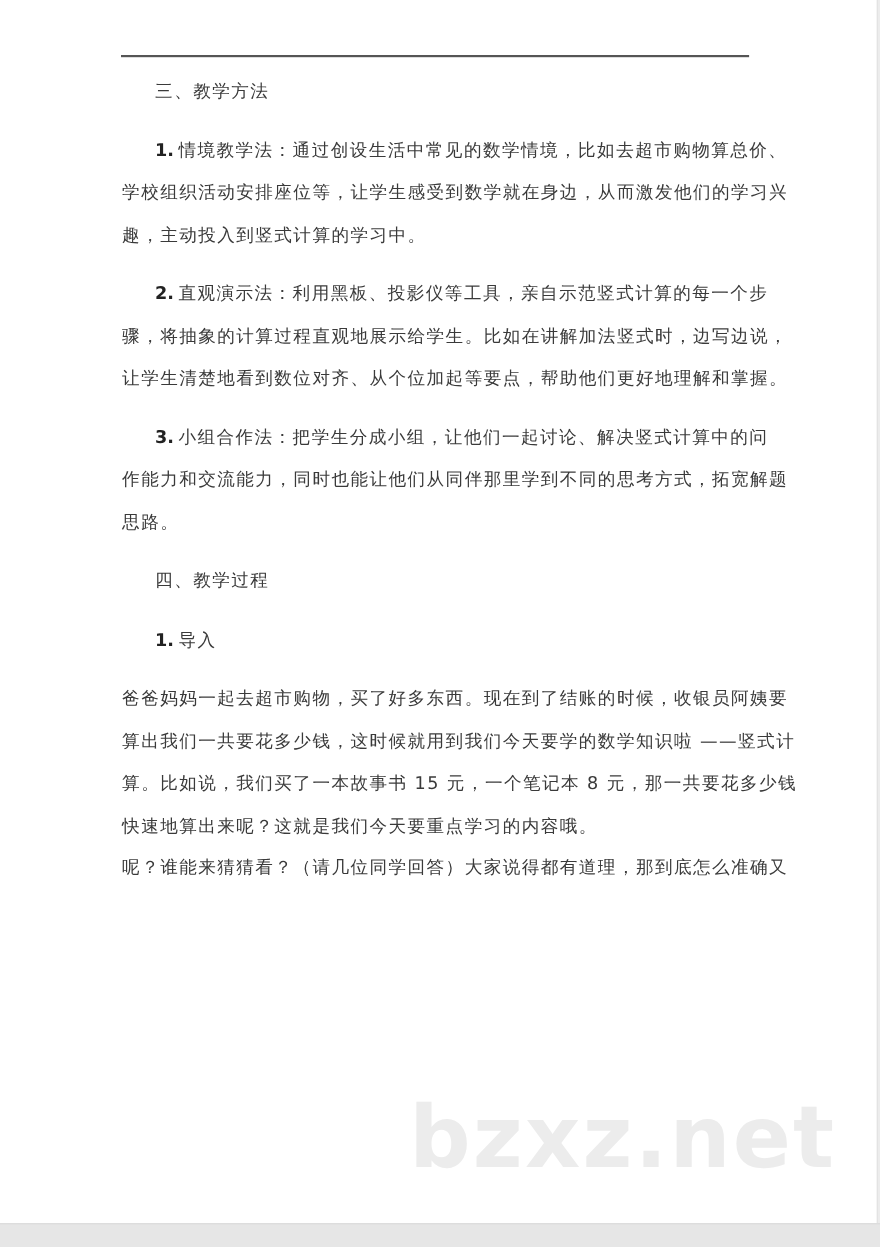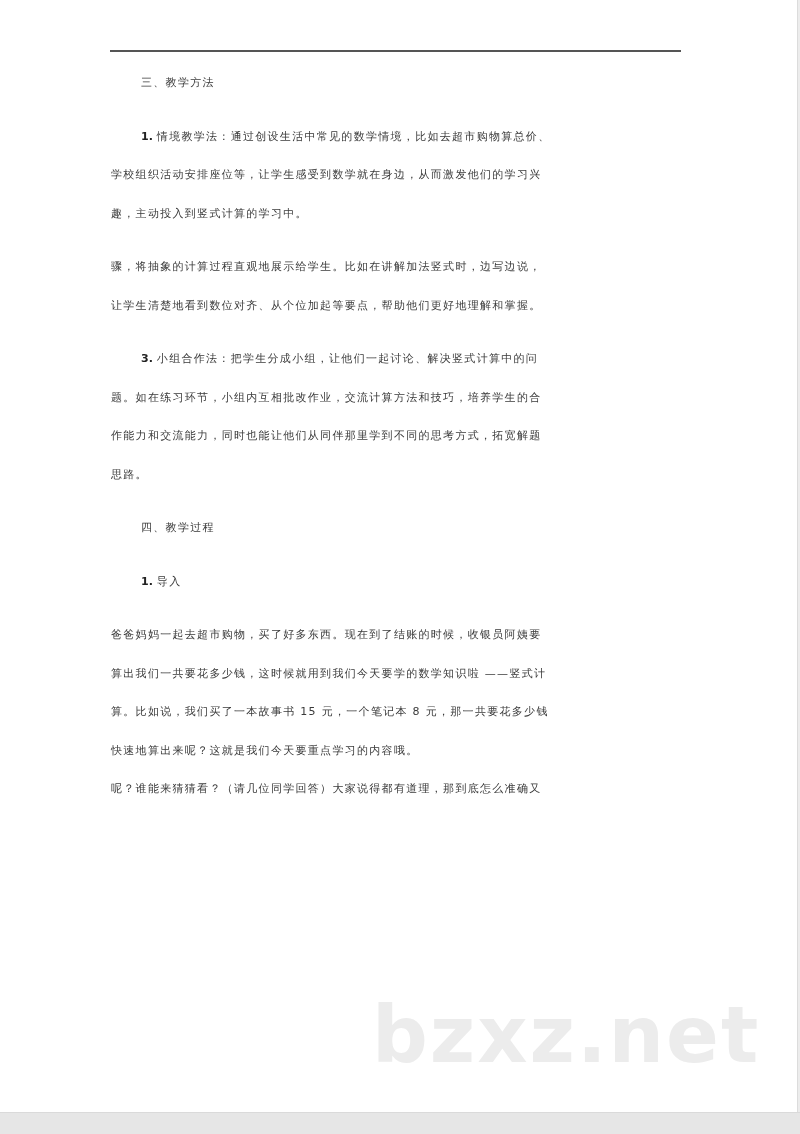--- a/index.html
+++ b/index.html
@@ -26,21 +26,21 @@
     width: 571px;
     height: 2px;
     background: #555555;
   }
   .content {
     position: absolute;
     left: 111px;
     top: 64px;
     width: 572px;
     font-family: "DejaVu Sans", "Liberation Sans", sans-serif;
-    font-size: 11px;
+    font-size: 16px;
     color: #3a3a3a;
     letter-spacing: 1.3px;
   }
   .line {
     height: 38.5px;
     line-height: 38.5px;
     white-space: nowrap;
   }
   .indent { padding-left: 30px; }
   .num { font-weight: bold; color: #222; letter-spacing: 0; margin-right: 4px; }
@@ -77,28 +77,28 @@
     <div class="gap"></div>
 
     <div>
       <div class="line indent"><span class="num">1.</span><span>情境教学法：通过创设生活中常见的数学情境，比如去超市购物算总价、</span></div>
       <div class="line">学校组织活动安排座位等，让学生感受到数学就在身边，从而激发他们的学习兴</div>
       <div class="line">趣，主动投入到竖式计算的学习中。</div>
     </div>
     <div class="gap"></div>
 
     <div>
+      <div class="line indent"><span class="num">2.</span><span>直观演示法：利用黑板、投影仪等工具，亲自示范竖式计算的每一个步</span></div>
       <div class="line">骤，将抽象的计算过程直观地展示给学生。比如在讲解加法竖式时，边写边说，</div>
       <div class="line">让学生清楚地看到数位对齐、从个位加起等要点，帮助他们更好地理解和掌握。</div>
     </div>
     <div class="gap"></div>
 
     <div>
       <div class="line indent"><span class="num">3.</span><span>小组合作法：把学生分成小组，让他们一起讨论、解决竖式计算中的问</span></div>
-      <div class="line">题。如在练习环节，小组内互相批改作业，交流计算方法和技巧，培养学生的合</div>
       <div class="line">作能力和交流能力，同时也能让他们从同伴那里学到不同的思考方式，拓宽解题</div>
       <div class="line">思路。</div>
     </div>
     <div class="gap"></div>
 
     <div class="line indent">四、教学过程</div>
     <div class="gap"></div>
 
     <div class="line indent"><span class="num">1.</span><span>导入</span></div>
     <div class="gap"></div>

